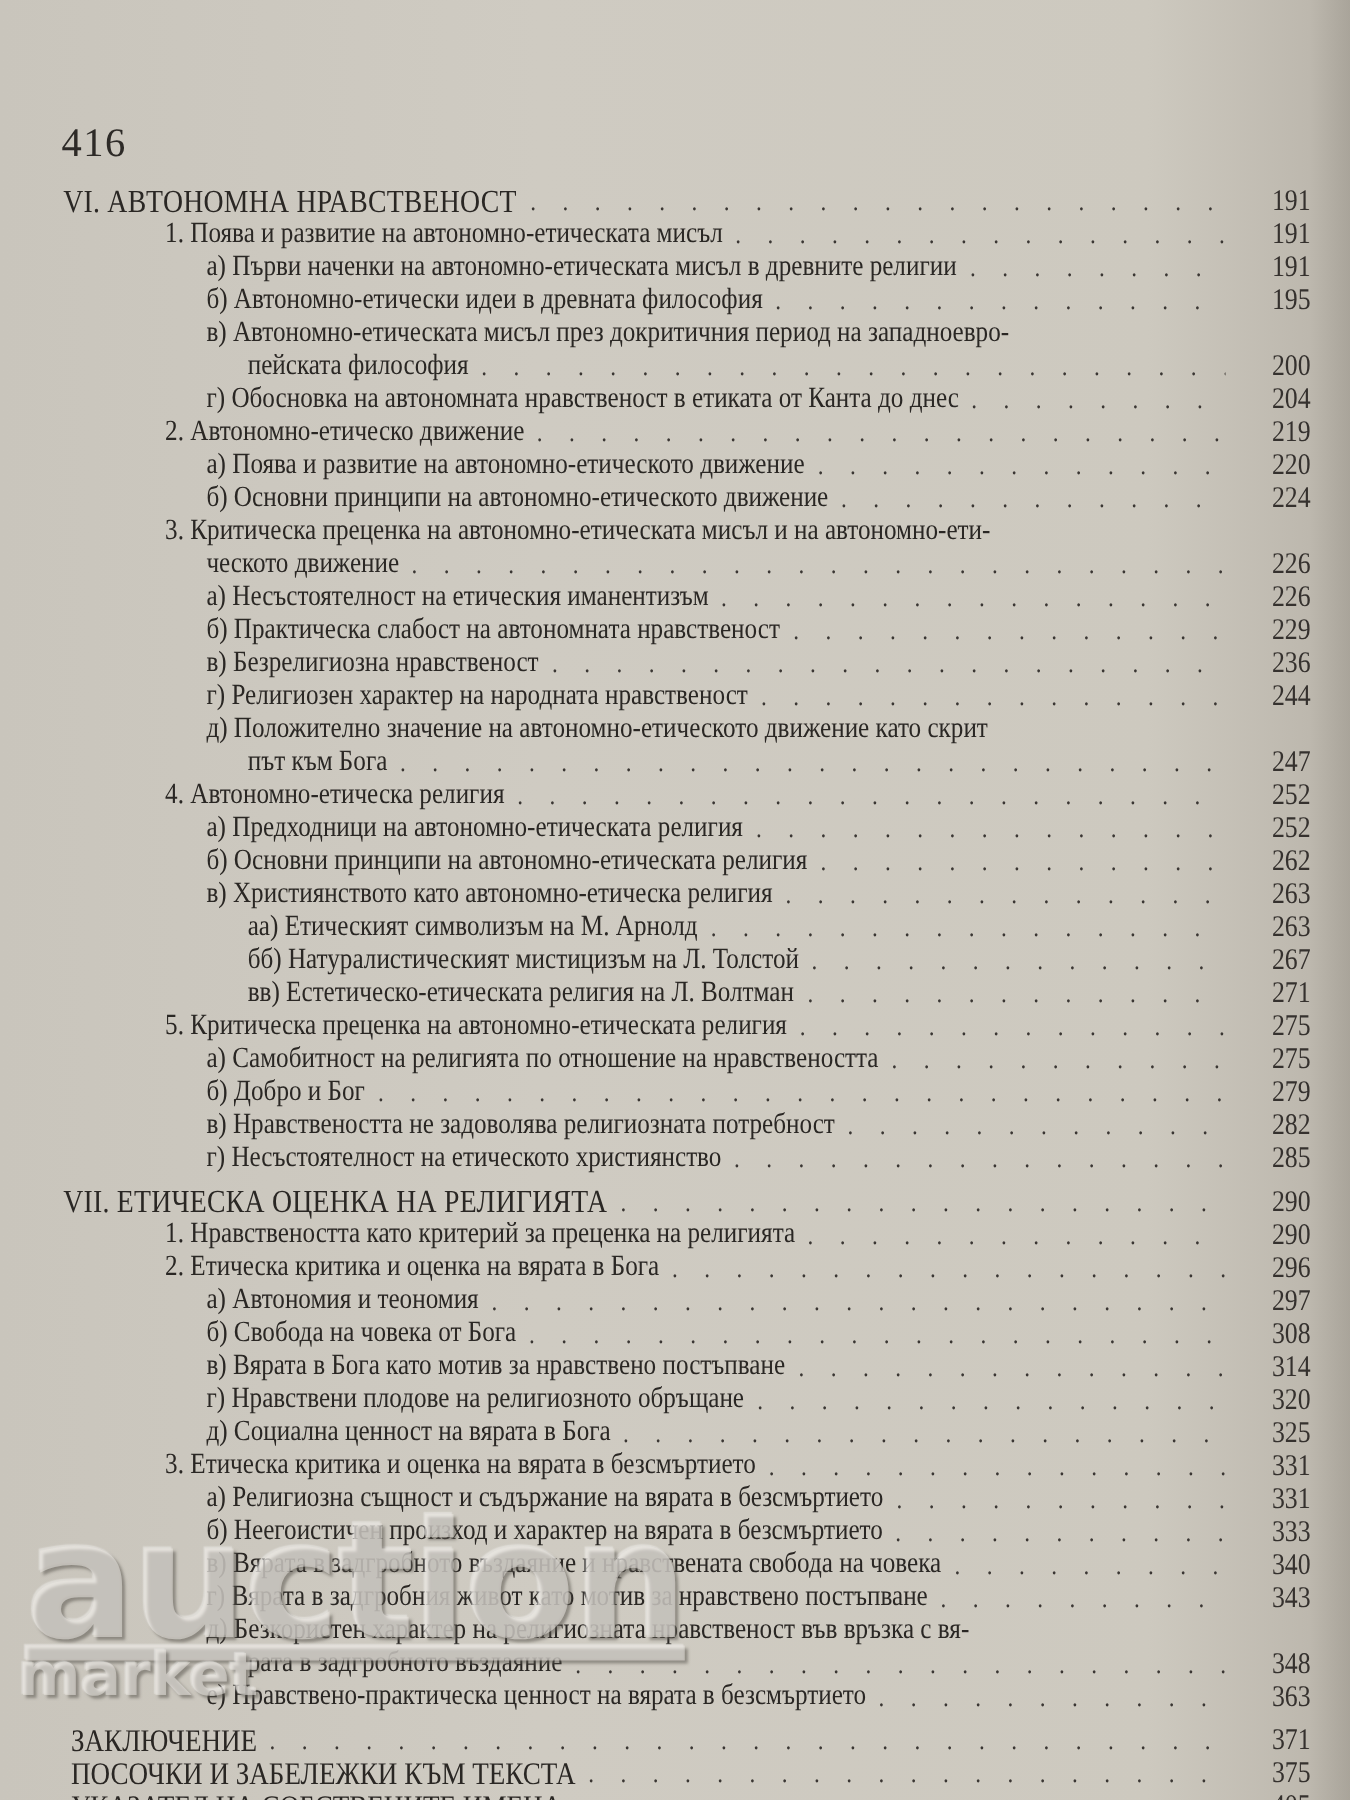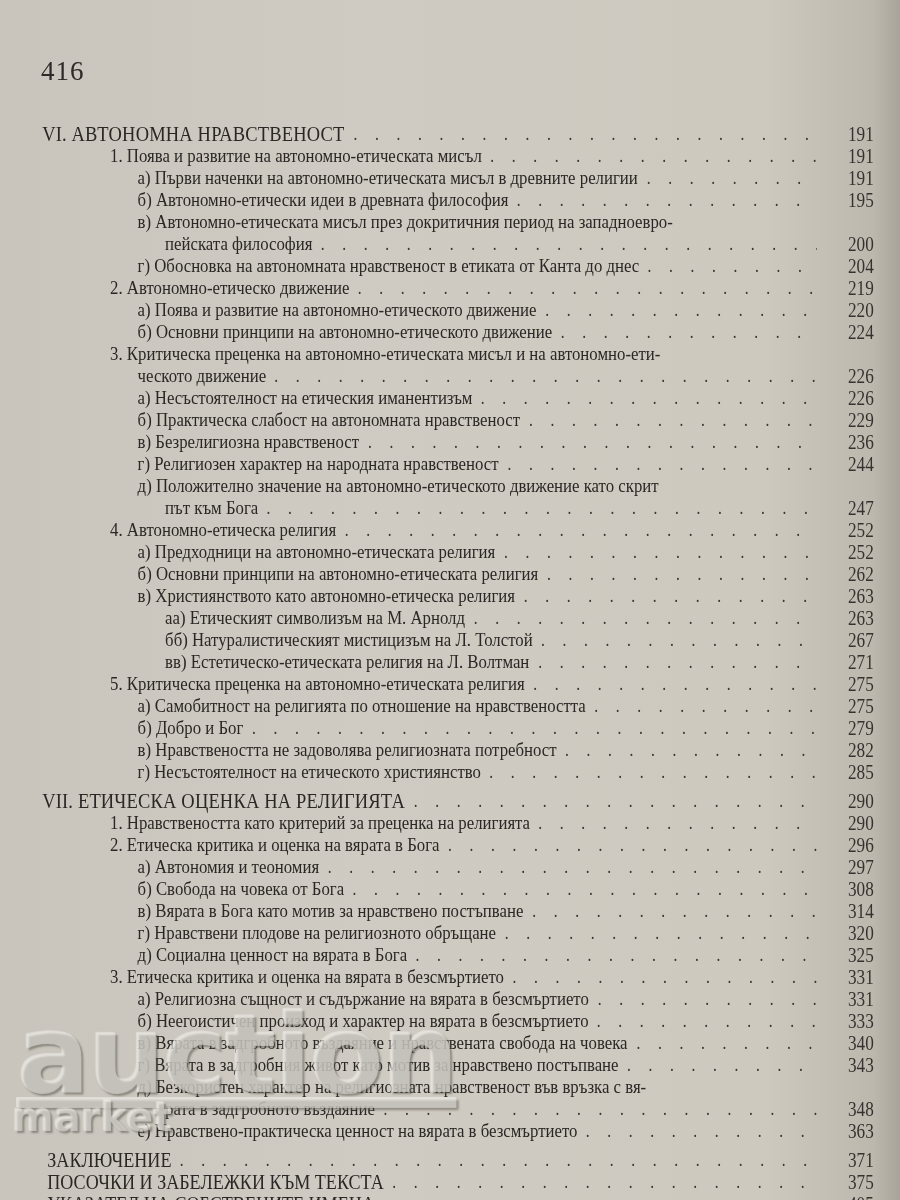--- a/index.html
+++ b/index.html
@@ -3,21 +3,21 @@
 <meta charset="utf-8">
 <style>
   html, body { margin: 0; padding: 0; }
   body {
     width: 900px; height: 1200px; overflow: hidden; position: relative;
     background: linear-gradient(90deg, #c9c5bc 0%, #cfcbc2 40%, #cdc9bf 85%, #bdb8ae 97%, #a9a49a 100%);
     font-family: "Liberation Serif", "DejaVu Serif", serif;
     color: #2a2724;
   }
   .page-number {
-    position: absolute; left: 41px; top: 56px;
+    position: absolute; left: 41px; top: 80px;
     font-size: 27px; letter-spacing: 1px; color: #2d2a27;
   }
   .toc { position: absolute; left: 0; top: 123px; width: 900px; }
   .row {
     position: relative; height: 22px; line-height: 22px;
     font-size: 19.5px; white-space: nowrap;
     transform: scaleX(0.86); transform-origin: left center;
   }
   .row .text { position: absolute; top: 0; }
   .row .leader {

